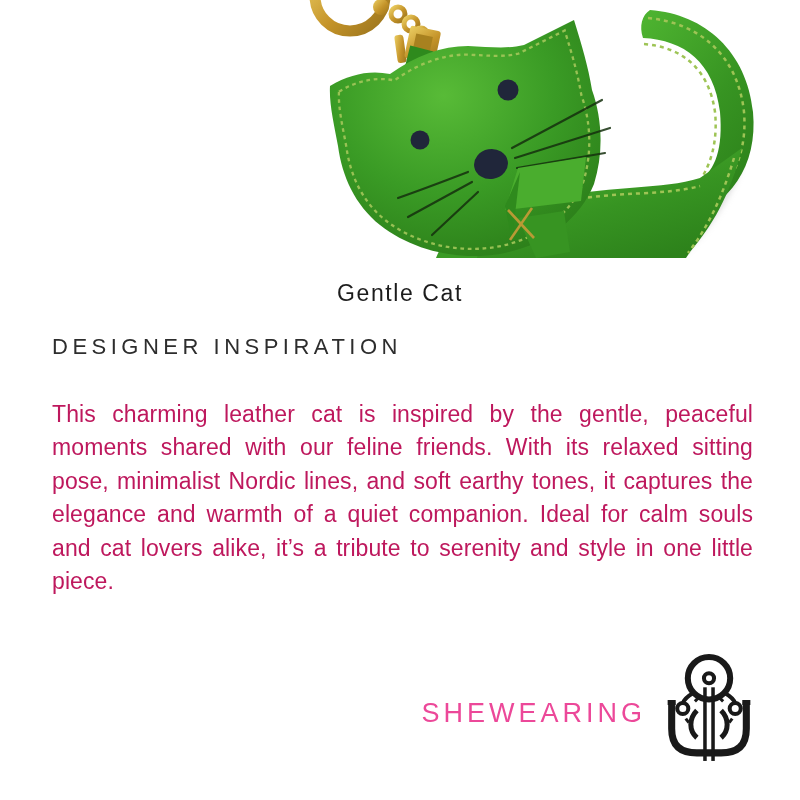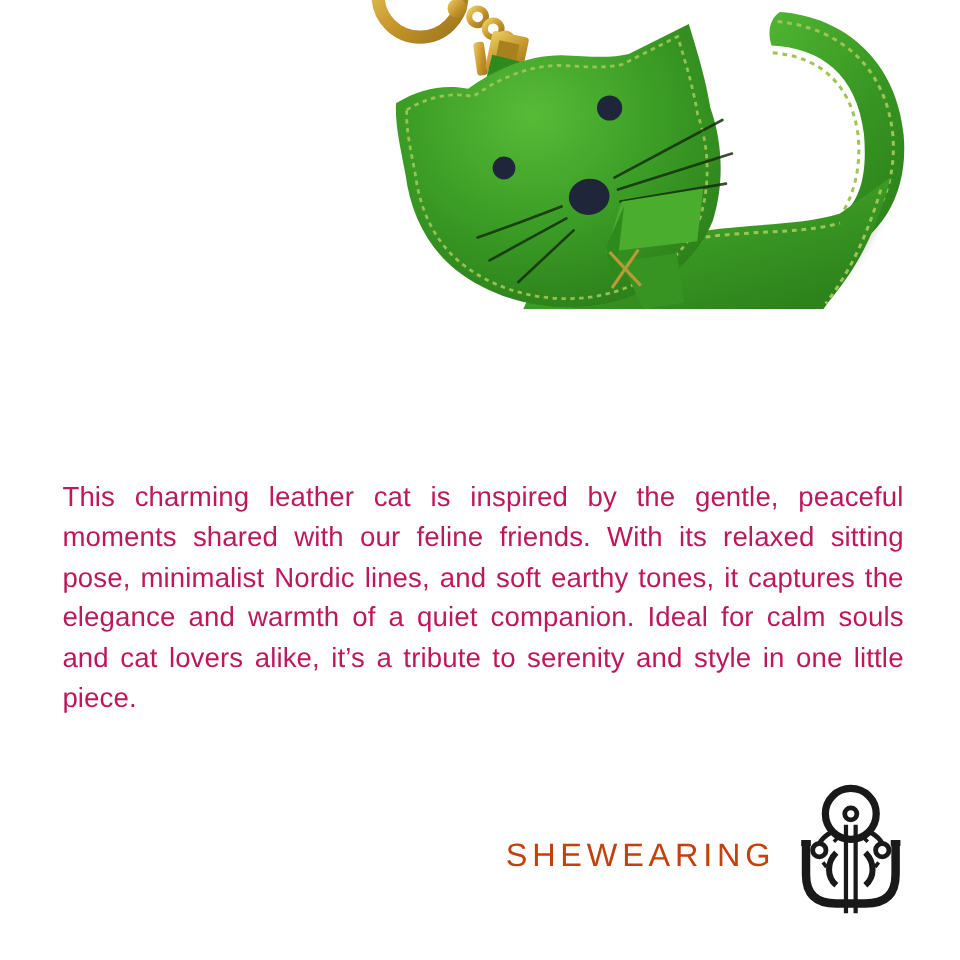--- a/index.html
+++ b/index.html
@@ -29,21 +29,21 @@
     position:absolute; left:52px; top:398px; width:701px;
     font-size:23px; line-height:33.4px; color:#be185d;
     text-align:justify; text-justify:inter-word; letter-spacing:0.1px;
   }
 
   .brand {
     position:absolute; top:652px; right:38px;
     display:flex; align-items:center; gap:10px;
   }
   .brand-name {
-    font-size:27px; font-weight:300; letter-spacing:4px; color:#c2410c;
+    font-size:27px; font-weight:300; letter-spacing:4px; color:#ec4899;
     white-space:nowrap; transform:translateY(3px);
   }
   .brand-logo { width:106px; height:116px; }
 </style>
 </head>
 <body>
 
 <div class="page">
 
   <div class="photo-wrap" aria-label="green-leather-cat-keychain-photo">
@@ -155,21 +155,23 @@
         <path d="M 268 218 L 314 211 L 320 252 L 286 258 Z" fill="#379422"></path>
         <path d="M 255 206 L 270 172 L 262 240 Z" fill="#2f8a1d"></path>
         <g stroke="#b99a35" stroke-width="2.6">
           <path d="M 258 210 L 284 238"></path>
           <path d="M 282 208 L 260 240"></path>
         </g>
       </g>
     </svg>
   </div>
 
-
+  <div class="product-name">Gentle Cat</div>
+
+  <h2 class="section-heading">DESIGNER INSPIRATION</h2>
 
   <p class="section-body">This charming leather cat is inspired by the gentle, peaceful moments shared with our feline friends. With its relaxed sitting pose, minimalist Nordic lines, and soft earthy tones, it captures the elegance and warmth of a quiet companion. Ideal for calm souls and cat lovers alike, it’s a tribute to serenity and style in one little piece.</p>
 
   <div class="brand">
     <span class="brand-name">SHEWEARING</span>
     <svg class="brand-logo" viewBox="0 0 100 115" fill="none" stroke="#191919">
 
       <circle cx="50" cy="26" r="21" stroke-width="6"></circle>
 
       <circle cx="50" cy="26" r="5" stroke-width="4"></circle>

